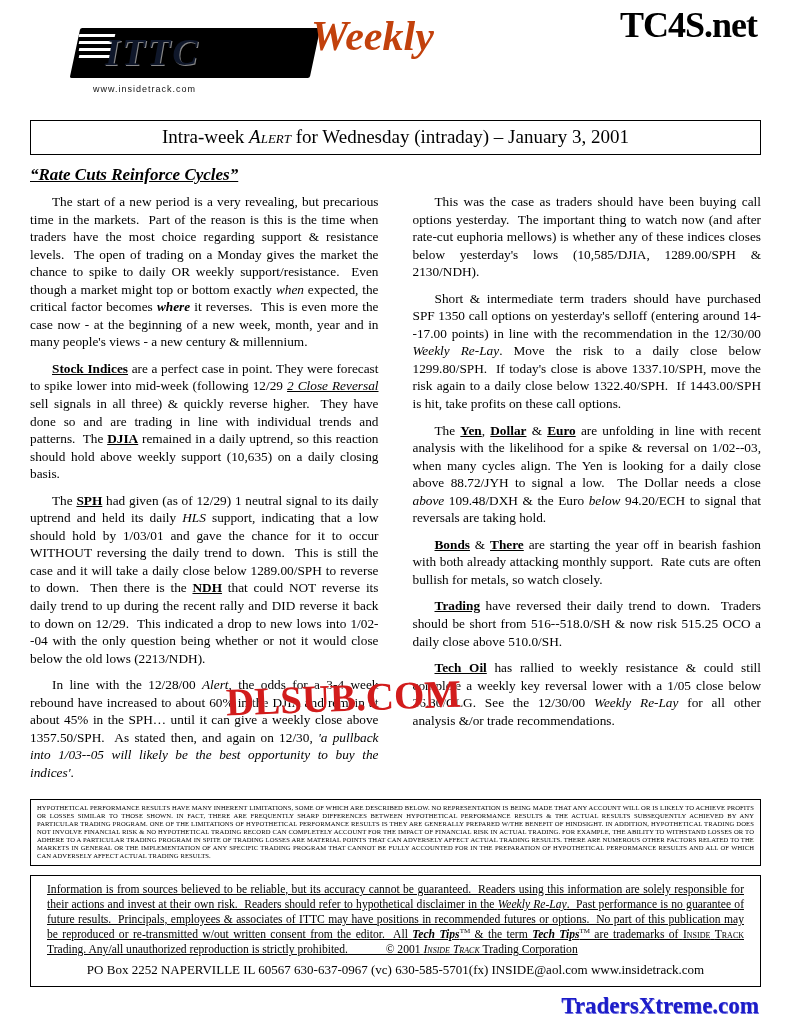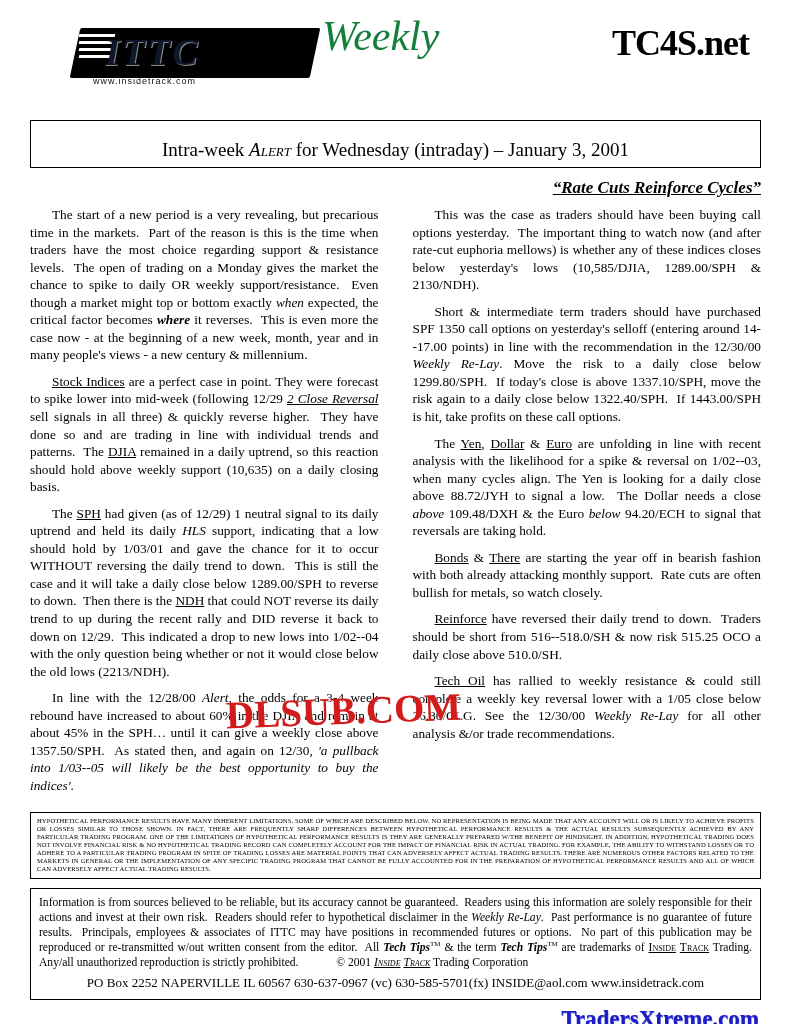--- a/index.html
+++ b/index.html
@@ -23,28 +23,27 @@
     padding: 0 30px;
   }
 
   
   .masthead {
     position: relative;
     height: 118px;
   }
   .brand-net {
     position: absolute;
-    right: 12px;
+    right: 4px;
     top: 4px;
     font-family: "Liberation Serif", serif;
     font-weight: bold;
     font-size: 36px;
     letter-spacing: -1px;
     color: #000;
-    margin-top: 18px;
   }
   .logo-block {
     position: absolute;
     left: 45px;
     top: 28px;
     width: 250px;
     height: 66px;
   }
   .logo-skew {
     position: absolute;
@@ -61,66 +60,66 @@
     font-family: "Liberation Serif", serif;
     font-style: italic;
     font-weight: bold;
     font-size: 38px;
     letter-spacing: 2px;
     text-shadow: 1px 1px 0 #888;
   }
   .logo-url {
     position: absolute;
     left: 18px;
-    top: 48px;
+    top: 56px;
     font-family: "Liberation Sans", sans-serif;
     font-size: 9px;
     letter-spacing: 1px;
     color: #111;
   }
   .logo-stripes {
     position: absolute;
     left: 4px; top: 6px;
     width: 36px; height: 36px;
   }
   .logo-stripes i {
     display: block;
     height: 3px;
     background: #fff;
     margin-bottom: 4px;
     transform: skewX(-12deg);
   }
   .wordmark {
     position: absolute;
-    left: 292px;
+    left: 281px;
     top: 16px;
     font-family: "Liberation Serif", serif;
     font-style: italic;
-    font-weight: normal;
+    font-weight: bold;
     font-size: 42px;
     line-height: 40px;
-    color: #15803d;
+    color: #c2410c;
   }
   .wordmark .l2 { margin-left: 44px; display: block; }
   .wordmark sup { font-size: 11px; font-style: normal; vertical-align: super; }
 
   
   .titlebar {
     border: 1px solid #000;
     text-align: center;
     font-size: 19px;
-    padding: 18px 0 6px;
+    padding: 5px 0 6px;
     margin: 2px 0 0;
   }
   .titlebar .alert {
     font-style: italic;
     font-variant: small-caps;
   }
   .subtitle {
-    text-align: right;
+    text-align: left;
     font-size: 17px;
     font-style: italic;
     font-weight: bold;
     margin: 10px 0 8px;
   }
   .subtitle u { text-decoration: underline; }
 
   
   .columns {
     display: flex;
@@ -132,21 +131,21 @@
     font-size: 13.3px;
     line-height: 1.32;
     text-align: justify;
   }
   .col p {
     margin: 0 0 9px;
     text-indent: 22px;
   }
   u { text-decoration: underline; }
   .it { font-style: italic; }
-  .bu { font-weight: normal; text-decoration: underline; }
+  .bu { font-weight: bold; text-decoration: underline; }
   .b { font-weight: bold; }
 
   
   .watermark {
     position: absolute;
     left: 196px;
     top: 482px;
     font-family: "Liberation Serif", serif;
     font-weight: bold;
     font-size: 39px;
@@ -170,21 +169,21 @@
     letter-spacing: 0.1px;
   }
   .notice {
     border: 1px solid #000;
     margin-top: 9px;
     padding: 6px 8px 7px;
     font-size: 11.6px;
     line-height: 1.3;
     text-align: justify;
   }
-  .notice p { margin: 0 0 3px; }
+  .notice p { margin: 0 8px 3px; text-decoration: underline; }
   .notice .addr {
     text-align: center;
     margin-top: 5px;
     font-size: 13px;
   }
   .notice sup { font-size: 7px; vertical-align: super; }
   .sc { font-variant: small-caps; }
 
   .footer-brand {
     text-align: right;
@@ -245,21 +244,21 @@
     <div class="col">
       <p>This was the case as traders should have been buying call options yesterday.&nbsp; The important thing to watch now (and after rate-cut euphoria mellows) is whether any of these indices closes below yesterday's lows (10,585/DJIA, 1289.00/SPH &amp; 2130/NDH).</p>
 
       <p>Short &amp; intermediate term traders should have purchased SPF 1350 call options on yesterday's selloff (entering around 14--17.00 points) in line with the recommendation in the 12/30/00 <span class="it">Weekly Re-Lay</span>. Move the risk to a daily close below 1299.80/SPH.&nbsp; If today's close is above 1337.10/SPH, move the risk again to a daily close below 1322.40/SPH.&nbsp; If 1443.00/SPH is hit, take profits on these call options.</p>
 
 
       <p>The <span class="bu">Yen</span>, <span class="bu">Dollar</span> &amp; <span class="bu">Euro</span> are unfolding in line with recent analysis with the likelihood for a spike &amp; reversal on 1/02--03, when many cycles align. The Yen is looking for a daily close above 88.72/JYH to signal a low.&nbsp; The Dollar needs a close <span class="it">above</span> 109.48/DXH &amp; the Euro <span class="it">below</span> 94.20/ECH to signal that reversals are taking hold.</p>
 
       <p><span class="bu">Bonds</span> &amp; <span class="bu">There</span> are starting the year off in bearish fashion with both already attacking monthly support.&nbsp; Rate cuts are often bullish for metals, so watch closely.</p>
 
-      <p><span class="bu">Reinforce</span> have reversed their daily trend to down.&nbsp; Traders should be short from 516--518.0/SH &amp; now risk 515.25 OCO a daily close above 510.0/SH.</p>
+      <p><span class="bu">Trading</span> have reversed their daily trend to down.&nbsp; Traders should be short from 516--518.0/SH &amp; now risk 515.25 OCO a daily close above 510.0/SH.</p>
 
       <p><span class="bu">Tech Oil</span> has rallied to weekly resistance &amp; could still complete a weekly key reversal lower with a 1/05 close below 26.80/CLG. See the 12/30/00 <span class="it">Weekly Re-Lay</span> for all other analysis &amp;/or trade recommendations.</p>
     </div>
 
     <div class="watermark">DLSUB.COM</div>
   </div>
 
   <div class="disclaimer">HYPOTHETICAL PERFORMANCE RESULTS HAVE MANY INHERENT LIMITATIONS, SOME OF WHICH ARE DESCRIBED BELOW.  NO REPRESENTATION IS BEING MADE THAT ANY ACCOUNT WILL OR IS LIKELY TO ACHIEVE PROFITS OR LOSSES SIMILAR TO THOSE SHOWN.  IN FACT, THERE ARE FREQUENTLY SHARP DIFFERENCES BETWEEN HYPOTHETICAL PERFORMANCE RESULTS &amp; THE ACTUAL RESULTS SUBSEQUENTLY ACHIEVED BY ANY PARTICULAR TRADING PROGRAM.  ONE OF THE LIMITATIONS OF HYPOTHETICAL PERFORMANCE RESULTS IS THEY ARE GENERALLY PREPARED W/THE BENEFIT OF HINDSIGHT.  IN ADDITION, HYPOTHETICAL TRADING DOES NOT INVOLVE FINANCIAL RISK &amp; NO HYPOTHETICAL TRADING RECORD CAN COMPLETELY ACCOUNT FOR THE IMPACT OF FINANCIAL RISK IN ACTUAL TRADING. FOR EXAMPLE, THE ABILITY TO WITHSTAND LOSSES OR TO ADHERE TO A PARTICULAR TRADING PROGRAM IN SPITE OF TRADING LOSSES ARE MATERIAL POINTS THAT CAN ADVERSELY AFFECT ACTUAL TRADING RESULTS.  THERE ARE NUMEROUS OTHER FACTORS RELATED TO THE MARKETS IN GENERAL OR THE IMPLEMENTATION OF ANY SPECIFIC TRADING PROGRAM THAT CANNOT BE FULLY ACCOUNTED FOR IN THE PREPARATION OF HYPOTHETICAL PERFORMANCE RESULTS AND ALL OF WHICH CAN ADVERSELY AFFECT ACTUAL TRADING RESULTS.</div>
 
   <div class="notice">

